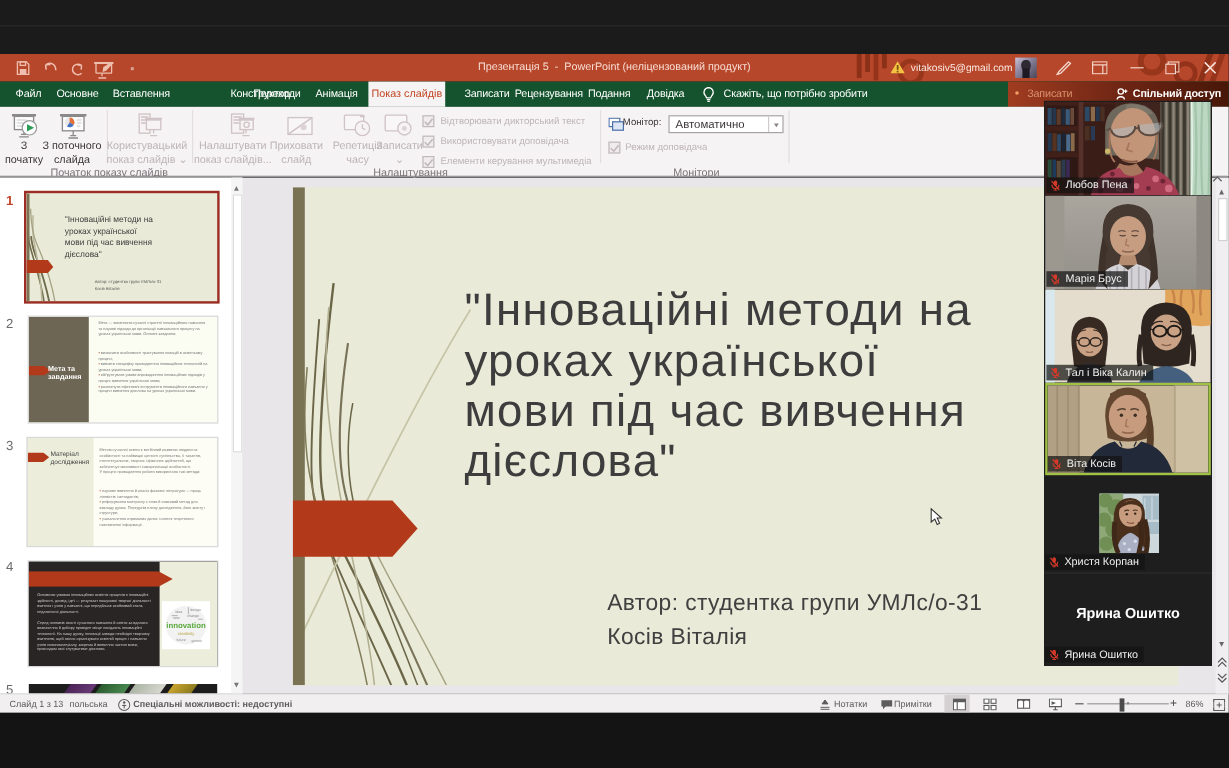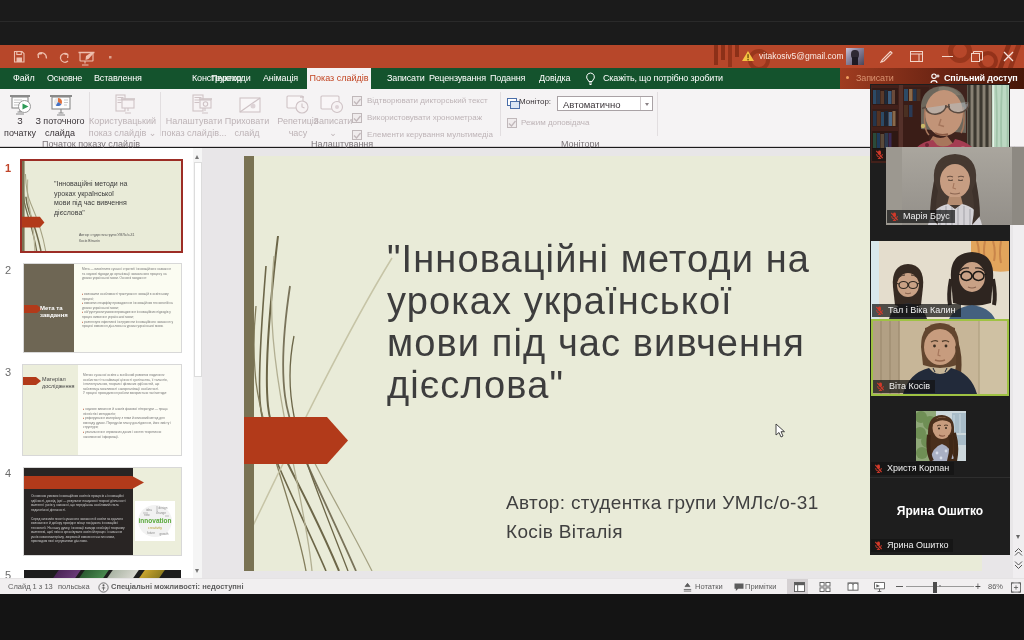--- a/index.html
+++ b/index.html
@@ -71,20 +71,21 @@
         <rect x="6.8" y="3.5" width="4.5" height="3"></rect>
         <path d="M28 6 c4 -3 8.5 -0.5 8.5 4.5 M28 6 l4 -0.3 M28 6 l0.5 4" stroke-width="1.3"></path>
         <path d="M58 6.5 c-3.5 -2.5 -8 0 -7.5 4 c0.5 3.5 5 5 7.5 2.5 M58 6.5 l-3.5 -0.3 M58 6.5 l-0.4 3.5" stroke-width="1.2"></path>
         <rect x="70" y="4.5" width="13" height="8.5" rx="0.5"></rect>
         <path d="M68.5 4.5 l16 0" stroke-width="1.5"></path>
         <path d="M75 13 v2.5 M72 17 h6.5"></path>
       </g>
       <path d="M76 8 l6 -4 1.5 1.5 -5 5.5 -3 1 z" fill="#eebfae"></path>
       <rect x="99" y="8" width="2.5" height="2.5" fill="#dca390"></rect>
     </svg>
+    <div class="abs" style="left:0;top:5px;width:1024px;text-align:center;font-size:9px;color:#f7ddd4;">Презентація 5&nbsp; -&nbsp; PowerPoint (неліцензований продукт)</div>
 
     <svg class="abs" style="left:742px;top:6px" width="12" height="11" viewBox="0 0 12 11">
         <path d="M6 0 L12 10 L0 10 Z" fill="#f5c242"></path>
         <rect x="5.3" y="3.2" width="1.5" height="4" fill="#7a5510"></rect>
         <rect x="5.3" y="8" width="1.5" height="1.4" fill="#7a5510"></rect>
       </svg>
     <div class="abs" style="left:759px;top:6px;font-size:8.5px;color:#fbeae3;">vitakosiv5@gmail.com</div>
     <div class="abs" style="left:846px;top:3px;width:18px;height:17px;background:linear-gradient(135deg,#c9c2d8 0%,#8d87a0 40%,#4a4558 100%);">
       <div class="abs" style="left:5px;top:2px;width:8px;height:9px;border-radius:45%;background:#2e2833;"></div>
       <div class="abs" style="left:6px;top:9px;width:6px;height:8px;background:#1e1a24;"></div>
@@ -210,21 +211,21 @@
     <div class="rbtntext dis" style="left:305px;top:26px;width:56px;">Записати<br>⌄</div>
     <div class="chk" style="left:352px;top:7px;"></div>
       <svg class="abs" style="left:353px;top:8px" width="9" height="9" viewBox="0 0 9 9">
         <path d="M1 4.5 l2.5 2.5 4 -5" fill="none" stroke="#c2b8bb" stroke-width="1.3"></path>
       </svg>
     <div class="chktext" style="left:367px;top:7px;">Відтворювати дикторський текст</div>
     <div class="chk" style="left:352px;top:24px;"></div>
       <svg class="abs" style="left:353px;top:25px" width="9" height="9" viewBox="0 0 9 9">
         <path d="M1 4.5 l2.5 2.5 4 -5" fill="none" stroke="#c2b8bb" stroke-width="1.3"></path>
       </svg>
-    <div class="chktext" style="left:367px;top:24px;">Використовувати хронометраж</div>
+    <div class="chktext" style="left:367px;top:24px;">Використовувати доповідача</div>
     <div class="chk" style="left:352px;top:41px;"></div>
       <svg class="abs" style="left:353px;top:42px" width="9" height="9" viewBox="0 0 9 9">
         <path d="M1 4.5 l2.5 2.5 4 -5" fill="none" stroke="#c2b8bb" stroke-width="1.3"></path>
       </svg>
     <div class="chktext" style="left:367px;top:41px;">Елементи керування мультимедіа</div>
     <div class="rsep" style="left:500px;"></div>
     <svg class="abs" style="left:507px;top:9px" width="13" height="12" viewBox="0 0 13 12">
       <rect x="0.5" y="0.5" width="9" height="7" fill="#fff" stroke="#4a6ea9"></rect>
       <rect x="3.5" y="3.5" width="9" height="7" fill="#dce6f4" stroke="#4a6ea9"></rect>
     </svg>
@@ -496,21 +497,21 @@
             <circle cx="86" cy="72" r="2"></circle>
           </g>
       </svg>
       <div class="vlabel"><svg class="micico" viewBox="0 0 10 10">
             <rect x="3.4" y="0.5" width="3.2" height="5" rx="1.6" fill="#d43a2a"></rect>
             <path d="M1.8 4.5 q0 3.4 3.2 3.4 q3.2 0 3.2 -3.4 M5 7.9 v1.6 M3.2 9.5 h3.6" stroke="#d43a2a" fill="none"></path>
             <path d="M1.5 1 l7 8" stroke="#d43a2a" stroke-width="1.2"></path>
           </svg>Любов Пена</div>
     </div>
 
-    <div class="vid" style="top:63px;margin-left:15px;">
+    <div class="vid" style="top:79px;">
       <svg width="138" height="78" viewBox="0 0 138 78">
         <defs>
             <linearGradient id="g2" x1="0" y1="0" x2="0" y2="1">
               <stop offset="0" stop-color="#aaa69e"></stop>
               <stop offset="1" stop-color="#938f89"></stop>
             </linearGradient>
           </defs>
         <rect width="138" height="78" fill="url(#g2)"></rect>
         <rect x="0" y="0" width="16" height="78" fill="#9c9890"></rect>
         <rect x="126" y="0" width="12" height="78" fill="#8d8982"></rect>

